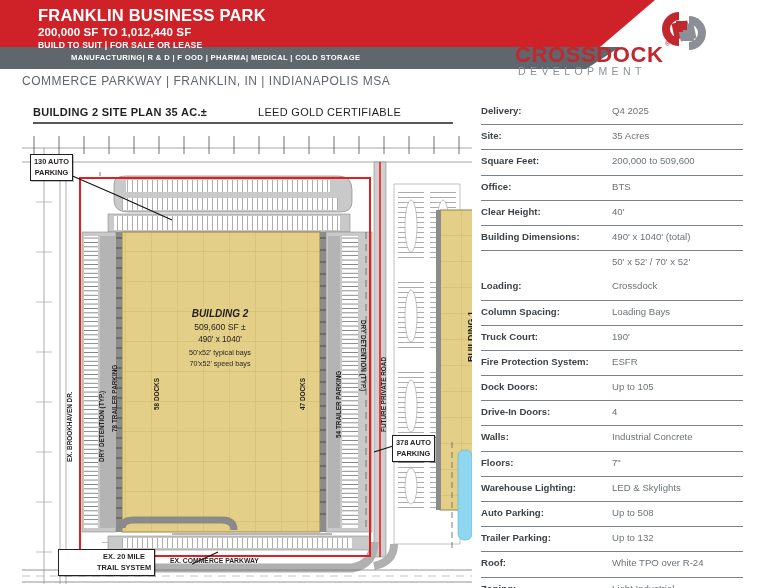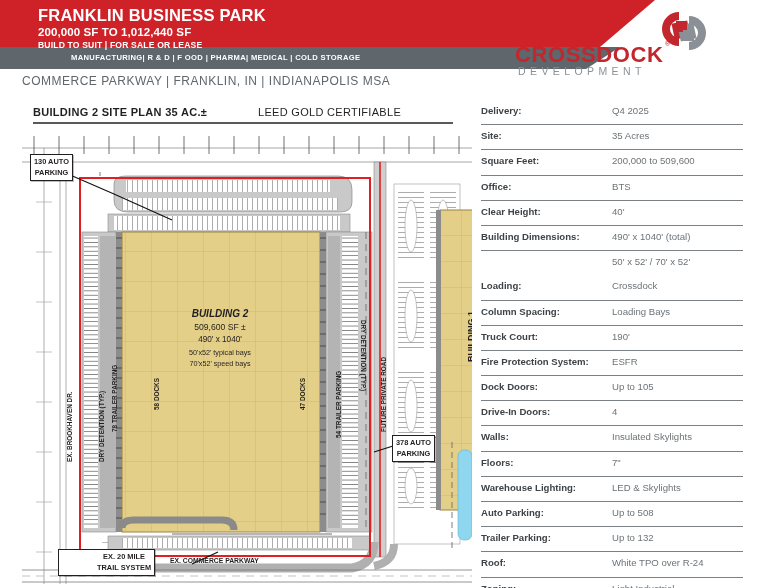--- a/index.html
+++ b/index.html
@@ -186,21 +186,21 @@
   <div class="spec-row">
       <span class="spec-k">Dock Doors:</span>
       <span class="spec-v">Up to 105</span>
     </div>
   <div class="spec-row">
       <span class="spec-k">Drive-In Doors:</span>
       <span class="spec-v">4</span>
     </div>
   <div class="spec-row">
       <span class="spec-k">Walls:</span>
-      <span class="spec-v">Insulated Skylights</span>
+      <span class="spec-v">Industrial Concrete</span>
     </div>
   <div class="spec-row">
       <span class="spec-k">Floors:</span>
       <span class="spec-v">7"</span>
     </div>
   <div class="spec-row">
       <span class="spec-k">Warehouse Lighting:</span>
       <span class="spec-v">LED &amp; Skylights</span>
     </div>
   <div class="spec-row">

